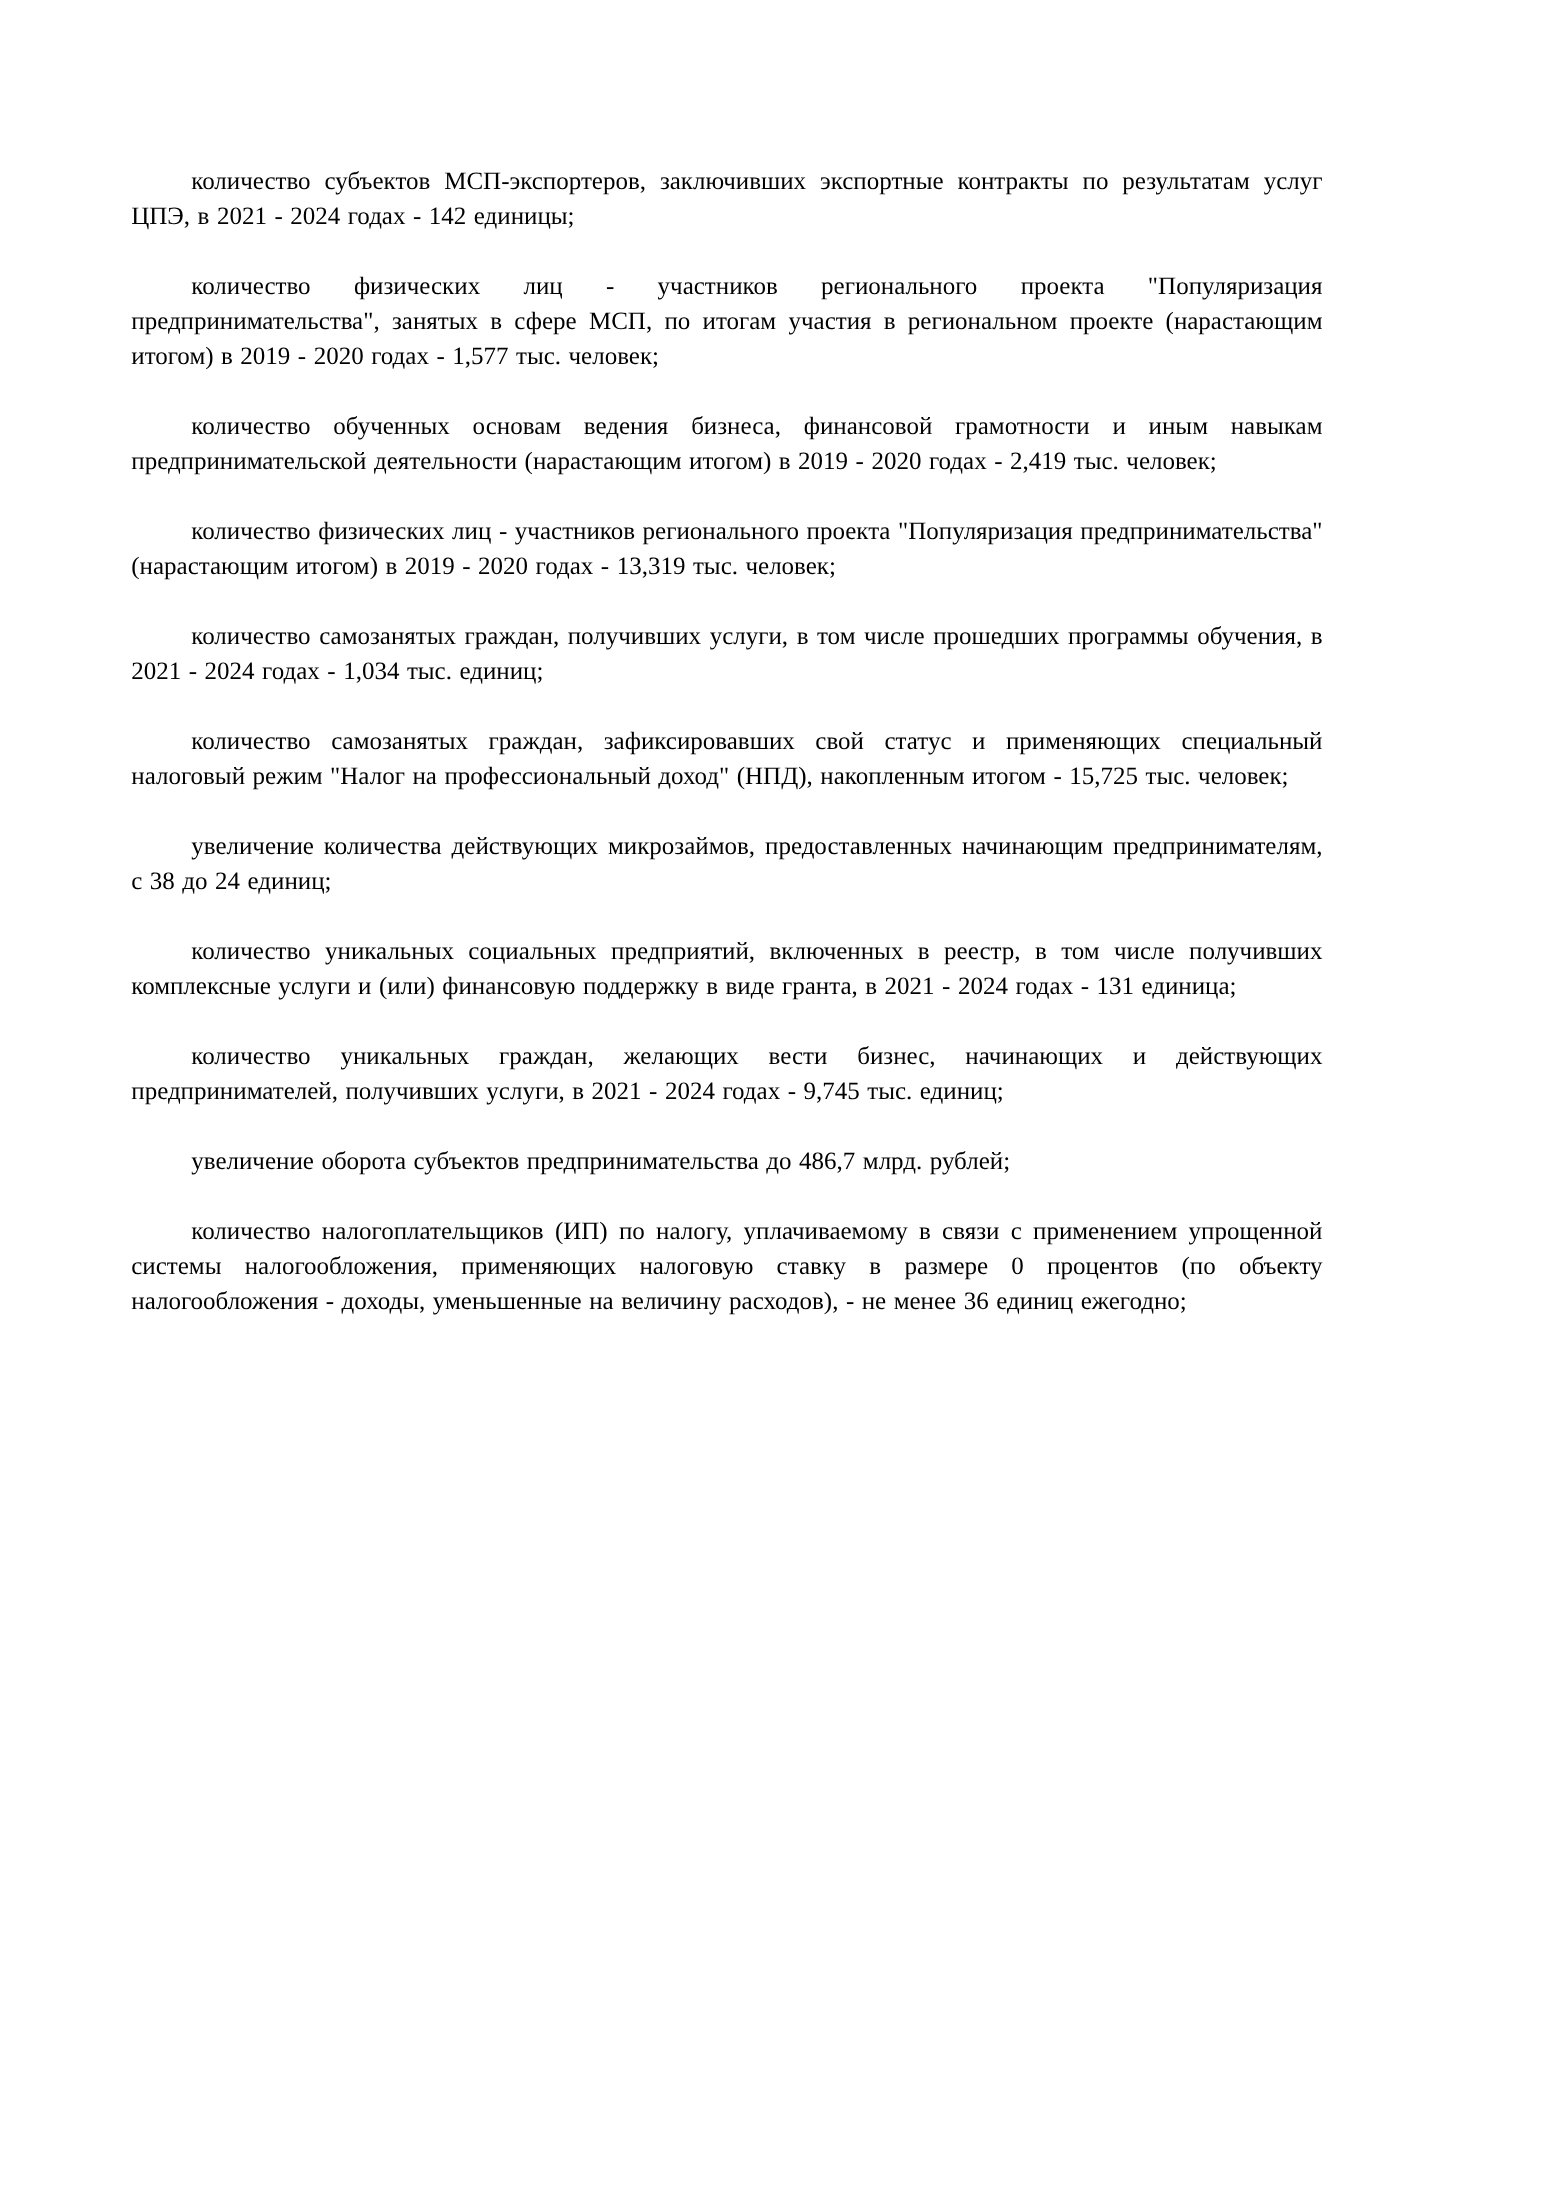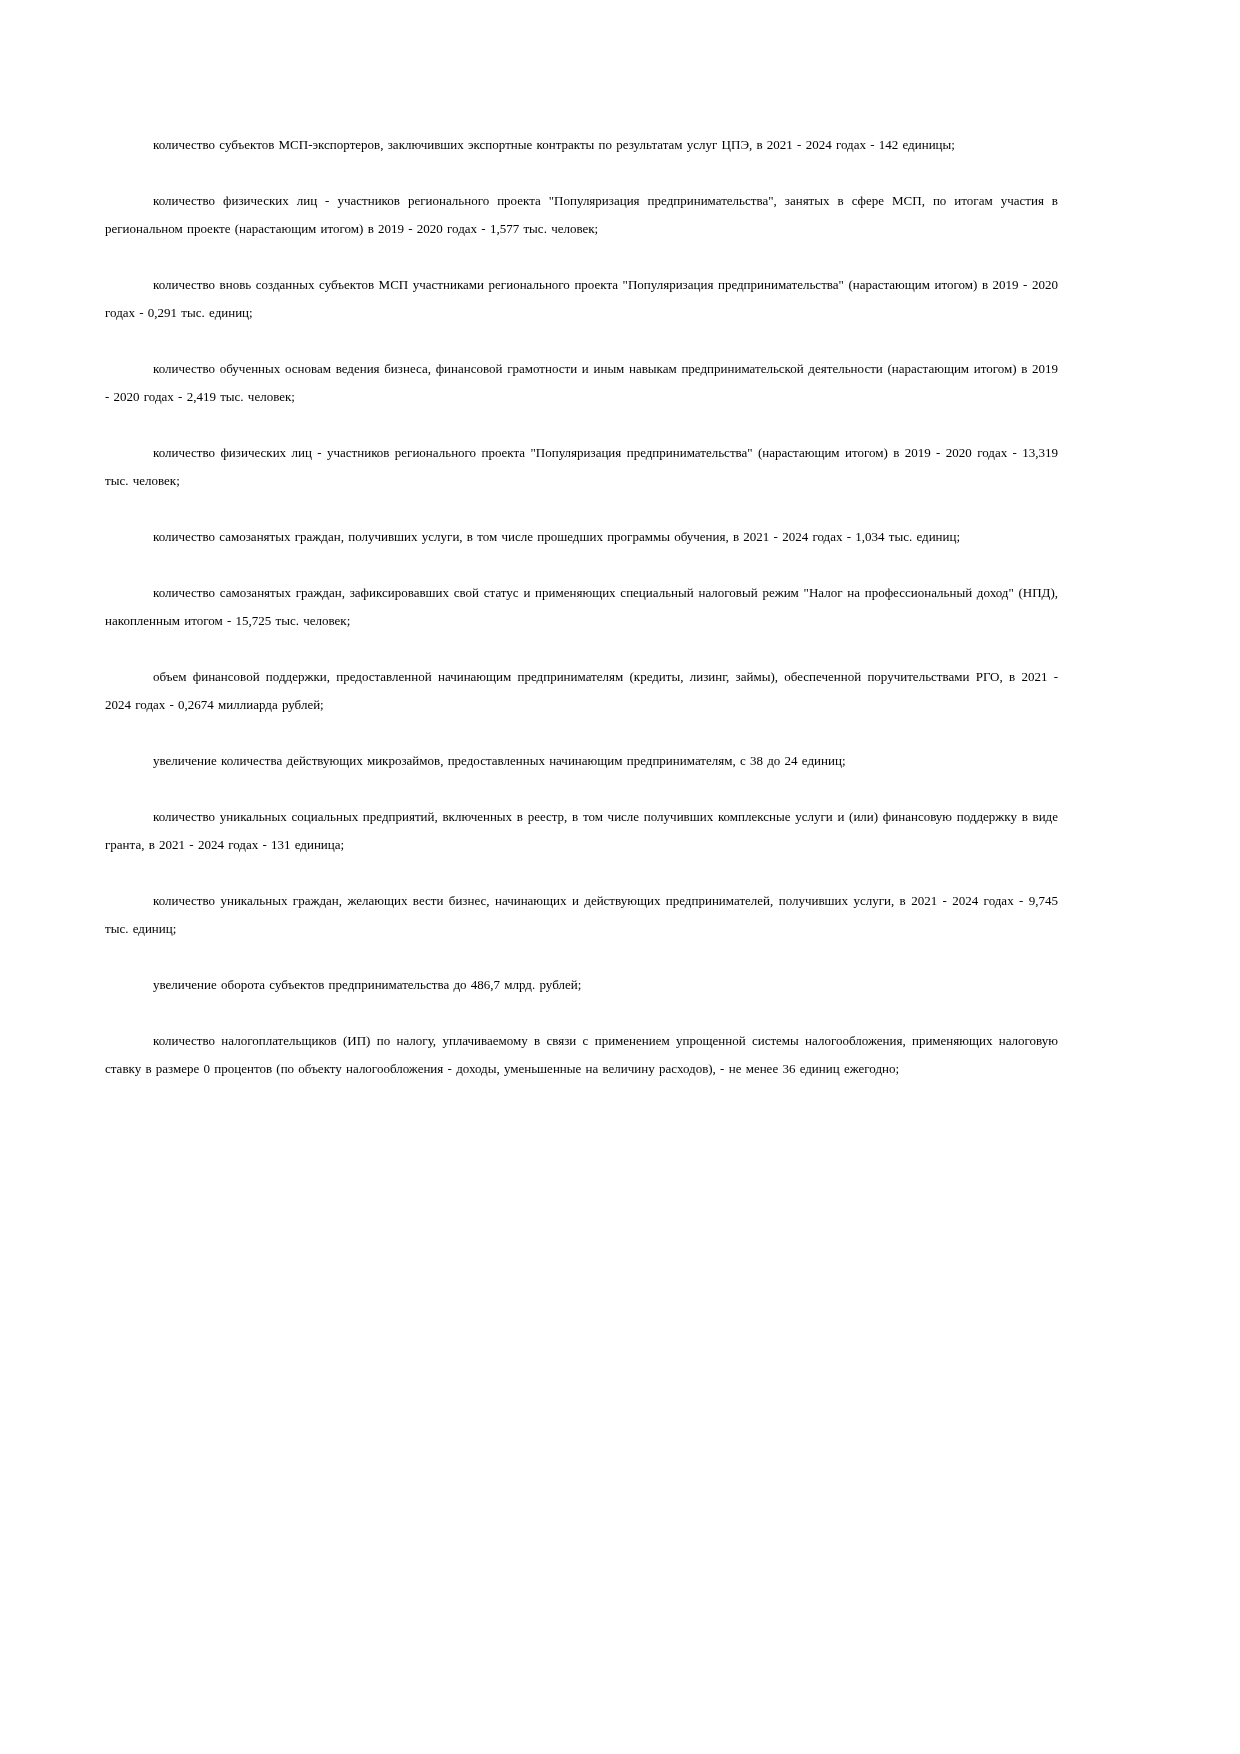--- a/index.html
+++ b/index.html
@@ -17,44 +17,42 @@
     padding: 131px 182px 60px 105px;
     font-family: "Liberation Serif", "DejaVu Serif", serif;
     color: #000000;
     overflow: hidden;
   }
   .doc-body {
     width: 100%;
   }
   .para {
     margin: 0 0 28px 0;
-    font-size: 13px;
+    font-size: 20px;
     line-height: 28px;
     text-align: justify;
     text-align-last: left;
     text-indent: 48px;
     word-spacing: 1px;
     color: #000000;
   }
   .para:last-child {
     margin-bottom: 16px;
   }
 </style>
 </head>
 <body>
 
 <div class="page">
   <div class="doc-body">
     <p class="para">количество субъектов МСП-экспортеров, заключивших экспортные контракты по результатам услуг ЦПЭ, в 2021 - 2024 годах - 142 единицы;</p>
     <p class="para">количество физических лиц - участников регионального проекта "Популяризация предпринимательства", занятых в сфере МСП, по итогам участия в региональном проекте (нарастающим итогом) в 2019 - 2020 годах - 1,577 тыс. человек;</p>
-    <p class="para">количество вновь созданных субъектов МСП участниками регионального проекта "Популяризация предпринимательства" (нарастающим итогом) в 2019 - 2020 годах - 0,291 тыс. единиц;</p>
     <p class="para">количество обученных основам ведения бизнеса, финансовой грамотности и иным навыкам предпринимательской деятельности (нарастающим итогом) в 2019 - 2020 годах - 2,419 тыс. человек;</p>
     <p class="para">количество физических лиц - участников регионального проекта "Популяризация предпринимательства" (нарастающим итогом) в 2019 - 2020 годах - 13,319 тыс. человек;</p>
     <p class="para">количество самозанятых граждан, получивших услуги, в том числе прошедших программы обучения, в 2021 - 2024 годах - 1,034 тыс. единиц;</p>
     <p class="para">количество самозанятых граждан, зафиксировавших свой статус и применяющих специальный налоговый режим "Налог на профессиональный доход" (НПД), накопленным итогом - 15,725 тыс. человек;</p>
-    <p class="para">объем финансовой поддержки, предоставленной начинающим предпринимателям (кредиты, лизинг, займы), обеспеченной поручительствами РГО, в 2021 - 2024 годах - 0,2674 миллиарда рублей;</p>
     <p class="para">увеличение количества действующих микрозаймов, предоставленных начинающим предпринимателям, с 38 до 24 единиц;</p>
     <p class="para">количество уникальных социальных предприятий, включенных в реестр, в том числе получивших комплексные услуги и (или) финансовую поддержку в виде гранта, в 2021 - 2024 годах - 131 единица;</p>
     <p class="para">количество уникальных граждан, желающих вести бизнес, начинающих и действующих предпринимателей, получивших услуги, в 2021 - 2024 годах - 9,745 тыс. единиц;</p>
     <p class="para">увеличение оборота субъектов предпринимательства до 486,7 млрд. рублей;</p>
     <p class="para">количество налогоплательщиков (ИП) по налогу, уплачиваемому в связи с применением упрощенной системы налогообложения, применяющих налоговую ставку в размере 0 процентов (по объекту налогообложения - доходы, уменьшенные на величину расходов), - не менее 36 единиц ежегодно;</p>
   </div>
 </div>
 
 </body></html>

